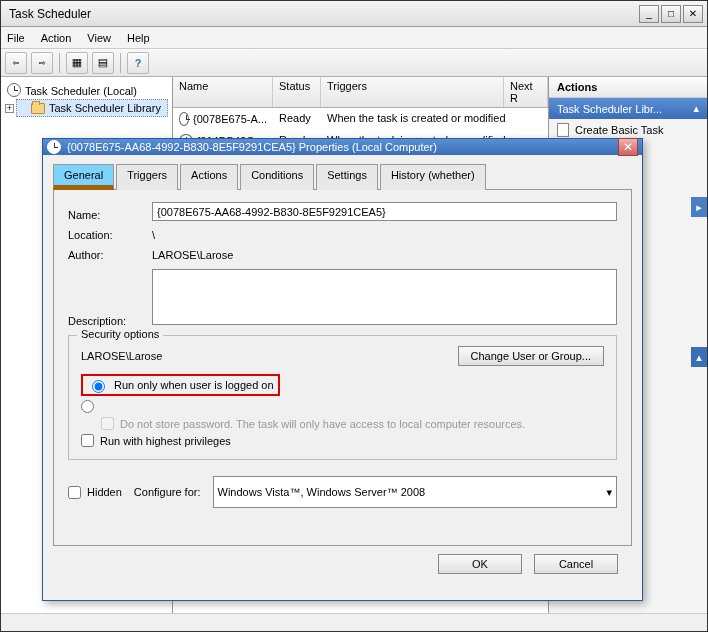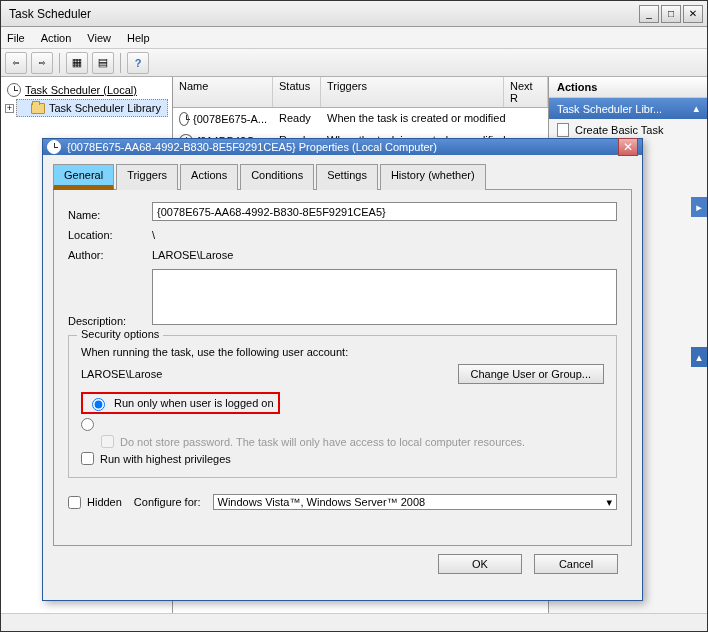--- a/index.html
+++ b/index.html
@@ -14,21 +14,21 @@
 
 .menubar { height: 22px; background: #f4f4f4; border-bottom: 1px solid #ccc; display: flex; align-items: center; padding: 0 6px; gap: 16px; }
 .menubar span { cursor: pointer; }
 
 .toolbar { height: 28px; background: linear-gradient(#f8f8f8,#e8e8e8); border-bottom: 1px solid #b0b0b0; display: flex; align-items: center; padding: 0 4px; gap: 4px; }
 .tool-btn { width: 22px; height: 22px; border: 1px solid #b8b8b8; background: linear-gradient(#fcfcfc,#e4e4e4); display:flex; align-items:center; justify-content:center; cursor:pointer; border-radius:2px; }
 .tool-sep { width:1px; height:20px; background:#b0b0b0; margin:0 2px; }
 
 .main-body { display: flex; height: calc(100% - 26px - 22px - 28px - 18px); }
 .tree-panel { width: 172px; border-right: 1px solid #999; background: #fff; padding: 4px; }
-.tree-root { display:flex; align-items:center; gap:4px; padding:2px;text-decoration:underline; }
+.tree-root { display:flex; align-items:flex-end; gap:4px; padding:2px; }
 .tree-child { display:flex; align-items:center; gap:4px; padding:2px 2px 2px 14px; background:#d6e8ff; border:1px dotted #888; }
 
 .center-panel { flex:1; background:#fff; border-right:1px solid #999; position:relative; }
 .list-header { display:flex; background:linear-gradient(#f8f8f8,#e8e8e8); border-bottom:1px solid #b0b0b0; }
 .list-header div { padding:3px 6px; border-right:1px solid #ccc; }
 .col-name { width:100px; } .col-status{ width:48px; } .col-triggers{ flex:1; } .col-next{ width:44px; }
 .list-row { display:flex; padding:2px 0; }
 .list-row div { padding:2px 6px; white-space:nowrap; overflow:hidden; }
 
 .actions-panel { width:158px; background:#f4f4f4; display:flex; flex-direction:column; }
@@ -63,21 +63,21 @@
 .sec-acct-row { display:flex; justify-content:space-between; align-items:center; margin-bottom:8px; }
 .btn { padding:3px 12px; border:1px solid #888; background:linear-gradient(#fafafa,#e0e0e0); cursor:pointer; min-width:70px; text-align:center; }
 .radio-row, .check-row { display:flex; align-items:center; gap:6px; margin:4px 0; }
 .radio-row input, .check-row input { margin:0; }
 .highlighted { border:2px solid #e00000; padding:1px 4px; display:inline-flex; align-items:center; gap:6px; }
 .disabled-text { color:#999; }
 .indent { margin-left:20px; }
 
 .bottom-row { display:flex; align-items:center; margin-top:16px; gap:12px; }
 .bottom-row .check-row { margin:0; }
-.config-select { flex:1; border:1px solid #888; background:#fff; height:16px; padding:0 4px; display:flex; align-items:center; justify-content:space-between; }
+.config-select { flex:1; border:1px solid #888; background:#fff; height:32px; padding:0 4px; display:flex; align-items:center; justify-content:space-between; }
 
 .dlg-buttons { display:flex; justify-content:flex-end; gap:12px; padding:8px 14px 0 0; }
 
 .clock-icon { width:14px; height:14px; border:1px solid #666; border-radius:50%; position:relative; display:inline-block; background:#fff; }
 .clock-icon::before { content:''; position:absolute; left:6px; top:2px; width:1px; height:5px; background:#333; }
 .clock-icon::after { content:''; position:absolute; left:6px; top:6px; width:4px; height:1px; background:#333; }
 .folder-icon { width:14px; height:11px; background:#f4d47c; border:1px solid #b89030; border-radius:1px; display:inline-block; position:relative; }
 .folder-icon::before { content:''; position:absolute; top:-3px; left:0; width:6px; height:3px; background:#f4d47c; border:1px solid #b89030; border-bottom:none; border-radius:1px 1px 0 0; }
 .expand-box { width:9px; height:9px; border:1px solid #888; background:#fff; display:inline-flex; align-items:center; justify-content:center; font-size:9px; line-height:1; cursor:pointer; }
 .arrow-icon { font-family:monospace; }
@@ -213,21 +213,20 @@
         <div class="form-label">Author:</div>
         <div class="form-value">LAROSE\Larose</div>
       </div>
       <div class="form-row">
         <div class="form-label">Description:</div>
         <div class="form-value"><textarea class="form-textarea" style=""></textarea></div>
       </div>
 
       <div class="fieldset">
         <div class="fieldset-legend">Security options</div>
-        <div class="sec-text">When running the task, use the following user account:</div>
         <div class="sec-acct-row">
           <span>LAROSE\Larose</span>
           <div class="btn">Change User or Group...</div>
         </div>
 
         <div class="highlighted">
           <input type="radio" checked="" style="">
           <span>Run only when user is logged on</span>
         </div>
 

